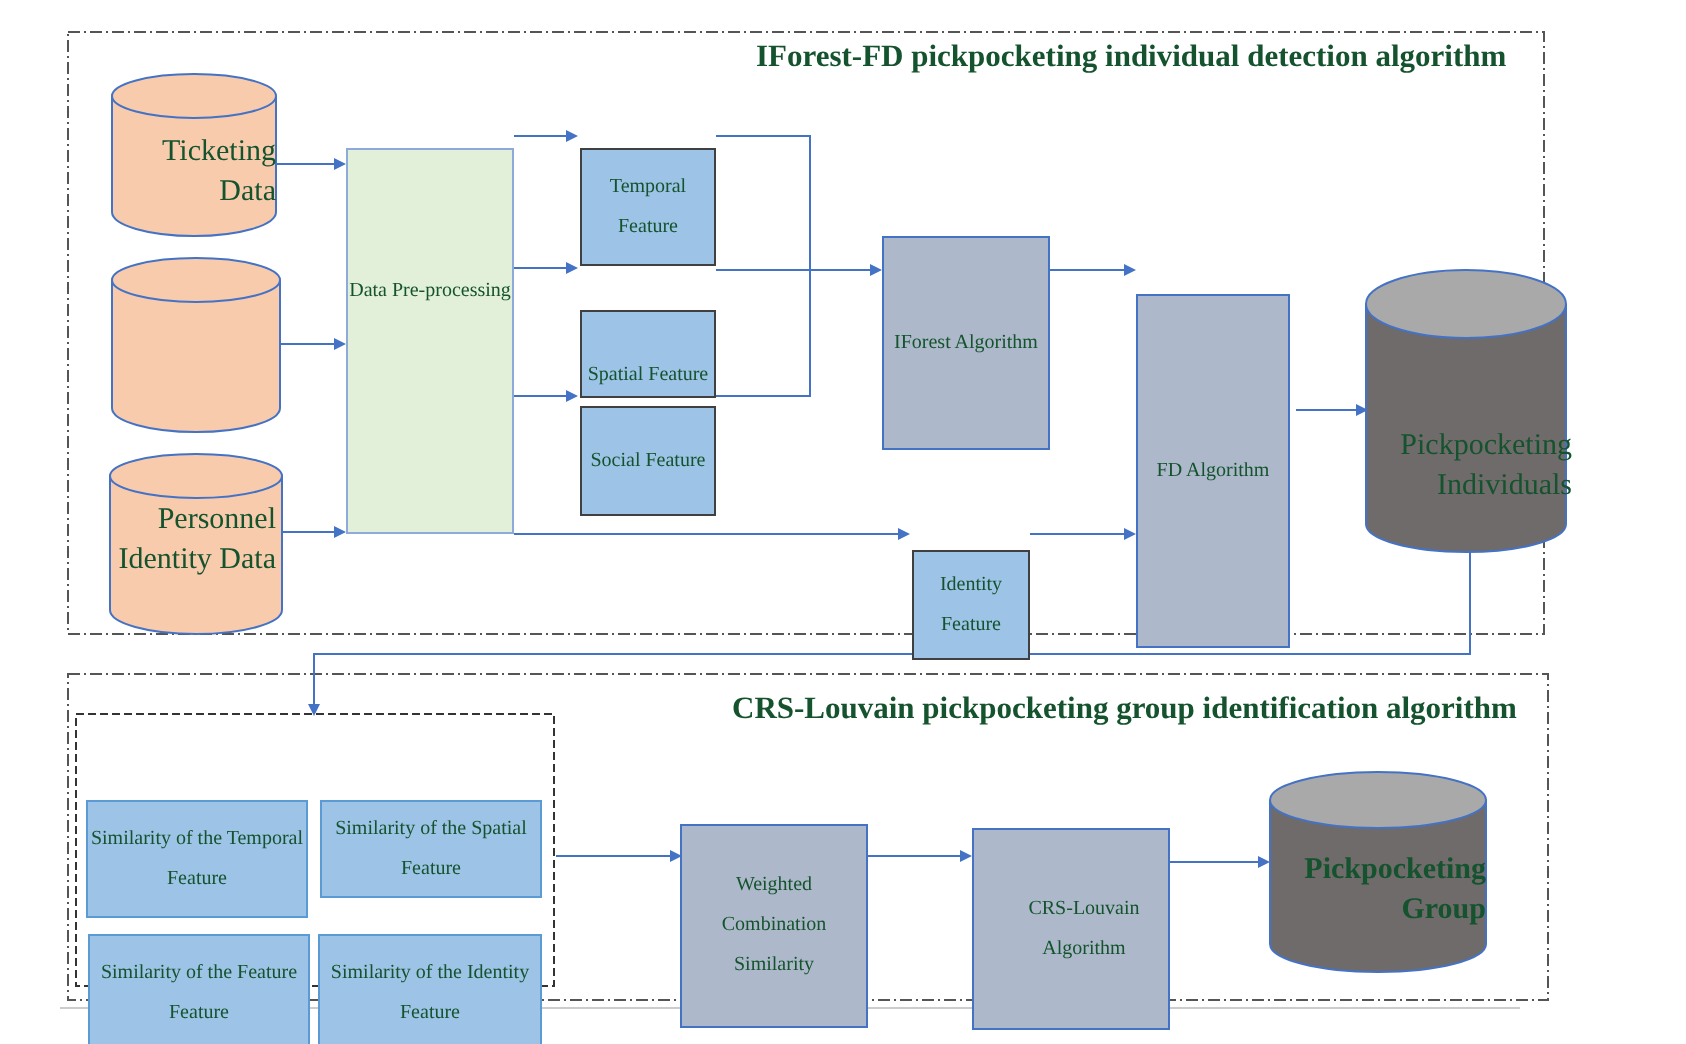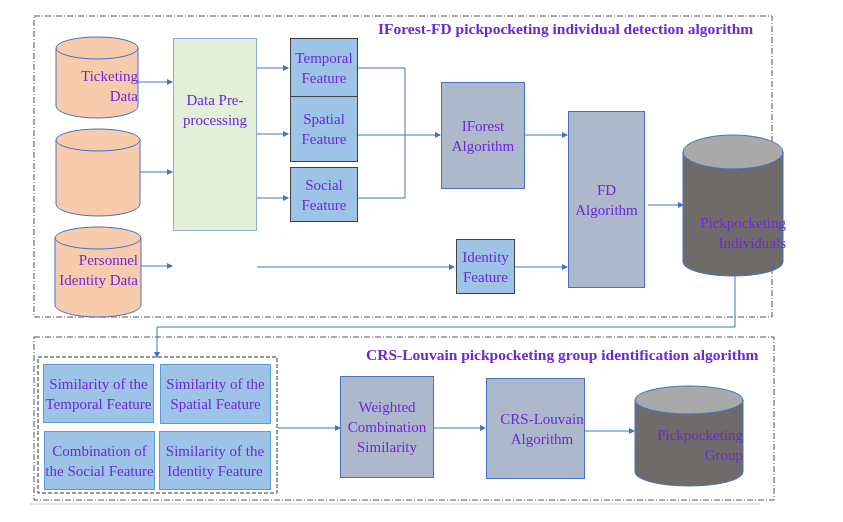--- a/index.html
+++ b/index.html
@@ -1,20 +1,20 @@
 <!DOCTYPE html>
 <html><head>
 <meta charset="utf-8">
 <style>
   html, body { margin:0; padding:0; background:#ffffff; }
   #stage { position:relative; width:843px; height:522px; overflow:hidden; background:#fff;
-           font-family:"Liberation Serif","DejaVu Serif",serif; color:#6d28d9; }
+           font-family:"Liberation Serif","DejaVu Serif",serif; color:#14532d; }
   svg#wires { position:absolute; left:0; top:0; width:843px; height:522px; }
   .box { position:absolute; box-sizing:border-box; display:flex; align-items:center; justify-content:center;
-         text-align:center; font-size:15px; line-height:20px; }
+         text-align:center; font-size:10px; line-height:20px;margin-top:36px; }
   .green { background:#e2efd9; border:1px solid #8eaadb; }
   .feat { background:#9dc3e6; border:1px solid #404040; }
   .algo { background:#adb9ca; border:1px solid #4472c4; }
   .sim { background:#9dc3e6; border:1px solid #5b9bd5; }
   .title { position:absolute; font-weight:bold; font-size:15.5px; white-space:nowrap; }
   .cyl-label { position:absolute; left:0; right:0; text-align:right; font-size:15px; line-height:20px; }
 </style>
 </head>
 <body>
 
@@ -84,21 +84,21 @@
   <div class="cyl-label" style="left:56px; width:82px; right:auto; top:66px;">Ticketing Data</div>
   <div class="cyl-label" style="left:58px; width:80px; right:auto; top:250px;">Personnel Identity Data</div>
 
   <div class="box green" style="left:173px; top:38px; width:84px; height:193px; padding-bottom:50px;">
     <span>Data Pre-processing</span>
   </div>
 
   <div class="box feat" style="left:290px; top:38px; width:68px; height:59px;">
     <span>Temporal Feature</span>
   </div>
-  <div class="box feat" style="left:290px; top:96px; width:68px; height:66px;">
+  <div class="box feat" style="left:290px; top:119px; width:68px; height:44px;align-items:flex-end;">
     <span>Spatial Feature</span>
   </div>
   <div class="box feat" style="left:290px; top:167px; width:68px; height:55px;">
     <span>Social Feature</span>
   </div>
   <div class="box feat" style="left:456px; top:239px; width:59px; height:55px;">
     <span>Identity Feature</span>
   </div>
 
   <div class="box algo" style="left:441px; top:82px; width:84px; height:107px;text-align:center;">
@@ -106,32 +106,32 @@
   </div>
   <div class="box algo" style="left:568px; top:111px; width:77px; height:177px;">
     <span>FD Algorithm</span>
   </div>
 
   <div class="cyl-label" style="left:680px; width:106px; right:auto; top:185px;margin-top:28px;">Pickpocketing Individuals</div>
 
   <div class="box sim" style="left:43px; top:364px; width:111px; height:59px;">
     <span>Similarity of the Temporal Feature</span>
   </div>
-  <div class="box sim" style="left:160px; top:364px; width:111px; height:60px;">
+  <div class="box sim" style="left:160px; top:364px; width:111px; height:49px;">
     <span>Similarity of the Spatial Feature</span>
   </div>
   <div class="box sim" style="left:44px; top:431px; width:111px; height:59px;">
-    <span>Combination of the Social Feature</span>
+    <span>Similarity of the Feature Feature</span>
   </div>
   <div class="box sim" style="left:159px; top:431px; width:112px; height:59px;">
     <span>Similarity of the Identity Feature</span>
   </div>
 
   <div class="box algo" style="left:340px; top:376px; width:94px; height:102px;">
     <span>Weighted Combination Similarity</span>
   </div>
   <div class="box algo" style="left:486px; top:378px; width:99px; height:101px;padding-left:13px;">
     <span>CRS-Louvain Algorithm</span>
   </div>
 
-  <div class="cyl-label" style="left:635px; width:108px; right:auto; top:425px;">Pickpocketing Group</div>
+  <div class="cyl-label" style="left:635px; width:108px; right:auto; top:425px;font-weight:bold;">Pickpocketing Group</div>
 
 </div>
 
 </body></html>

